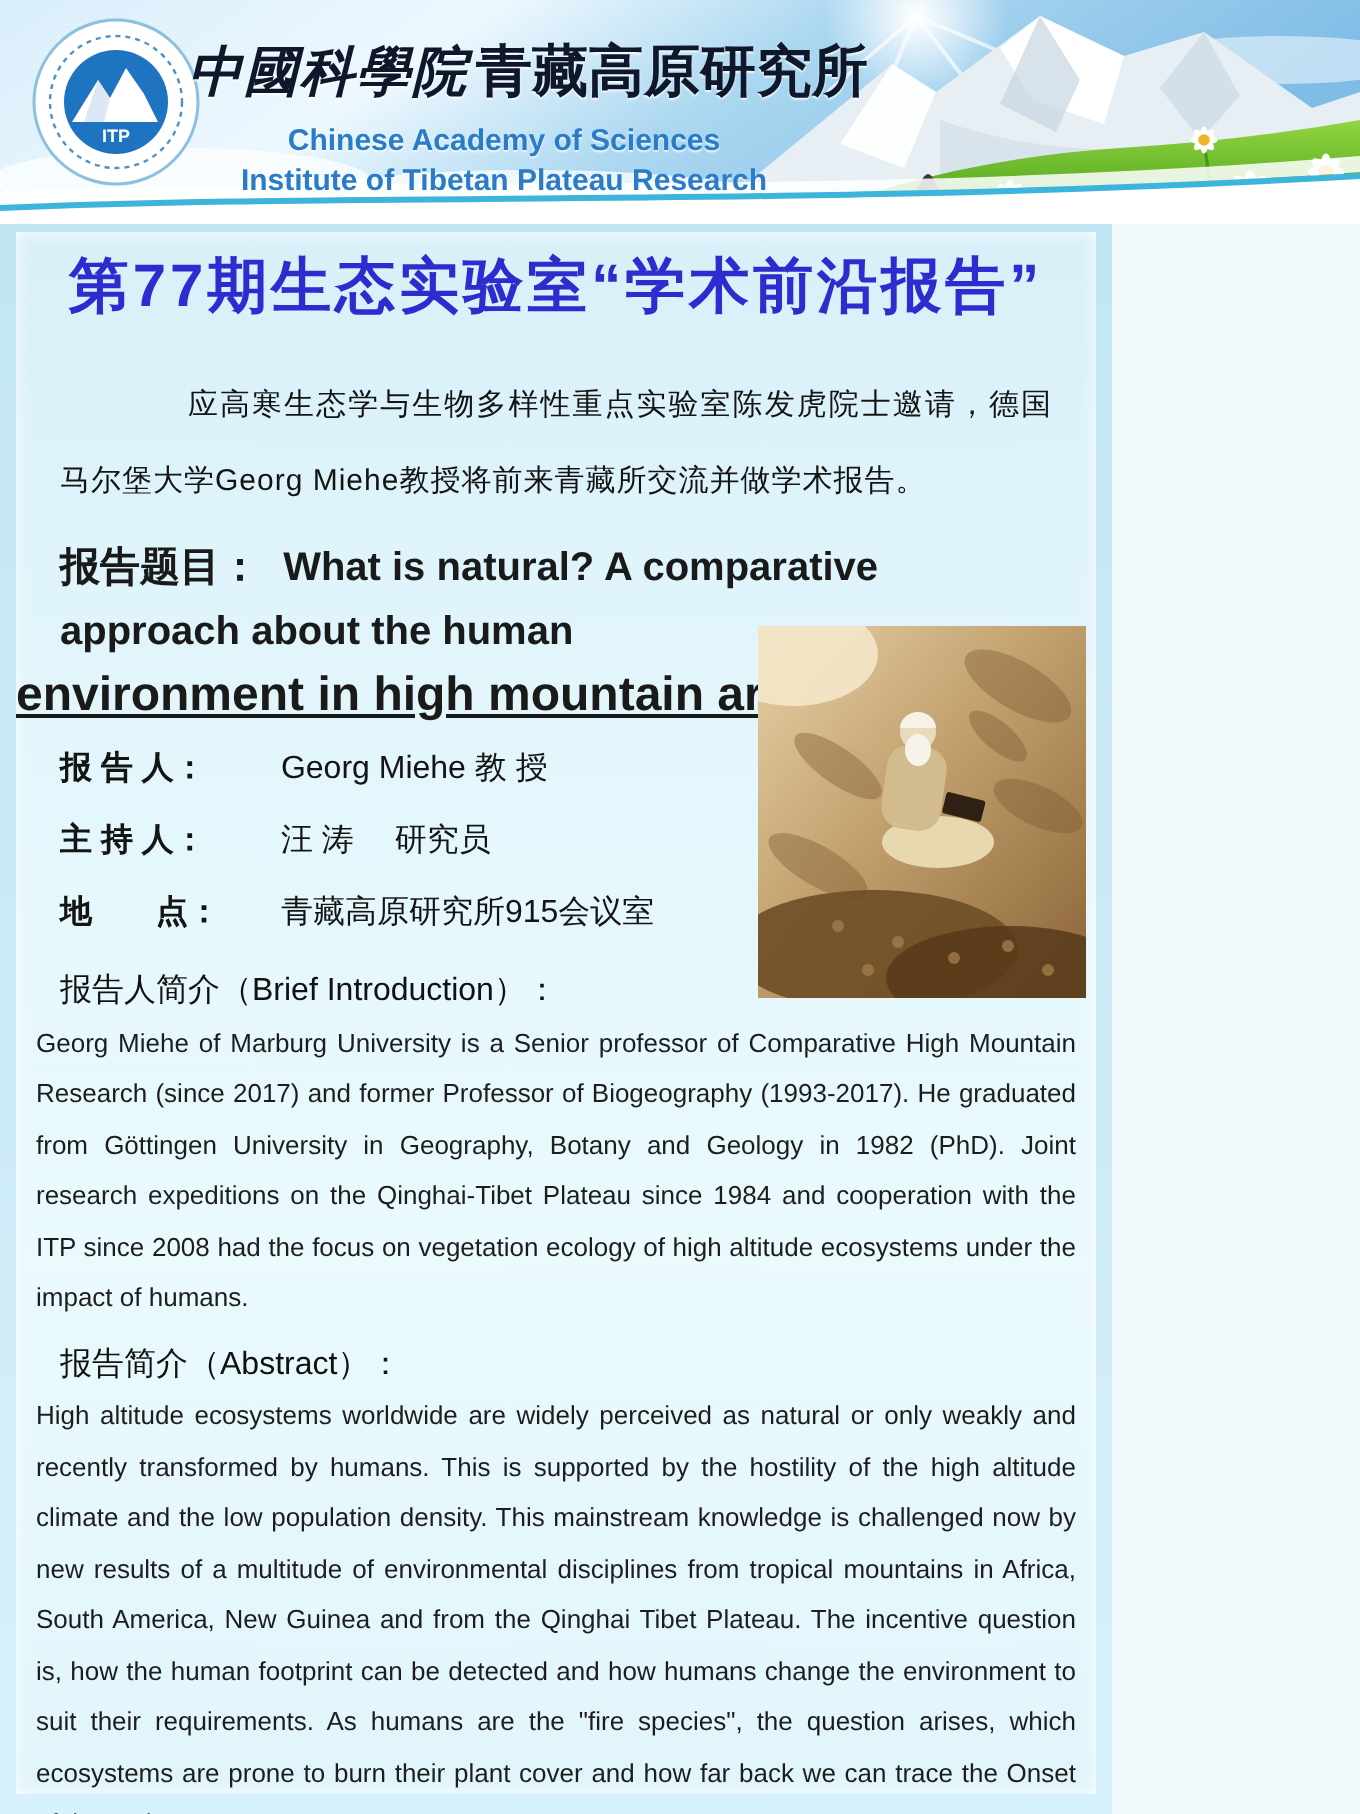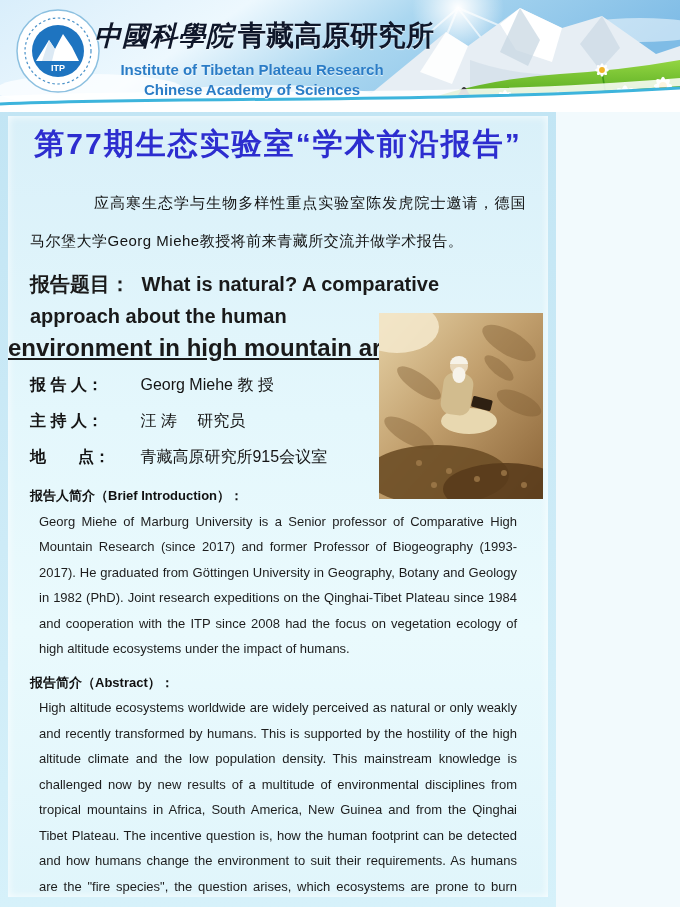--- a/index.html
+++ b/index.html
@@ -34,22 +34,22 @@
   .report-title{margin:8px 22px 0 22px;font-size:20px;font-weight:bold;color:#1a1a1a;line-height:32px;}
   .report-title .lbl{display:inline-block;min-width:106px;}
   .report-title-line2{text-align:left;font-size:24px;font-weight:bold;color:#1a1a1a;line-height:32px;margin-right:60px;text-decoration:underline;}
   .detail-rows{margin:3px 22px 0 22px;}
   .row{font-size:16px;line-height:36px;color:#141414;}
   .row .lbl{display:inline-block;min-width:106px;font-weight:bold;}
   .row .val{font-weight:normal;}
 
   .photo{position:absolute;top:197px;right:5px;width:164px;height:186px;}
 
-  .sec-head{margin:8px 22px 0 22px;font-size:13px;font-weight:bold;color:#111;line-height:25.5px;}
-  .sec-text{margin:0 31px;font-size:13px;color:#1d1d1d;line-height:25.5px;text-align:justify;}
+  .sec-head{margin:8px 22px 0 22px;font-size:16px;font-weight:normal;color:#111;line-height:25.5px;}
+  .sec-text{margin:0 10px;font-size:13px;color:#1d1d1d;line-height:25.5px;text-align:justify;}
 </style>
 </head>
 <body>
 
 <div class="page">
 
   <header class="banner">
     <svg class="scene" width="680" height="112" viewBox="0 0 680 112" preserveAspectRatio="none">
       <defs>
         <linearGradient id="sky" x1="0" y1="0" x2="1" y2="0.25">
@@ -139,22 +139,22 @@
         <path d="M20,52 L33,31 L39,40 L47,25 L56,38 L63,52 Z" fill="#ffffff"></path>
         <path d="M33,31 L39,40 L36,52 L26,52 Z" fill="#dce9f4"></path>
         <text x="42" y="62" font-size="9" font-weight="bold" fill="#ffffff" text-anchor="middle" font-family="Liberation Sans, sans-serif">ITP</text>
       </svg>
     </div>
 
     <div class="org">
       <div class="org-cn">
         <span class="calli">中國科學院</span><span class="heiti">青藏高原研究所</span>
       </div>
+      <div class="org-en">Chinese Academy of Sciences</div>
       <div class="org-en">Institute of Tibetan Plateau Research</div>
-      <div class="org-en">Chinese Academy of Sciences</div>
     </div>
   </header>
 
   <div class="frame">
     <div class="panel">
 
       <h1 class="poster-title">第77期生态实验室“学术前沿报告”</h1>
 
       <p class="intro">应高寒生态学与生物多样性重点实验室陈发虎院士邀请，德国马尔堡大学Georg Miehe教授将前来青藏所交流并做学术报告。</p>
 

